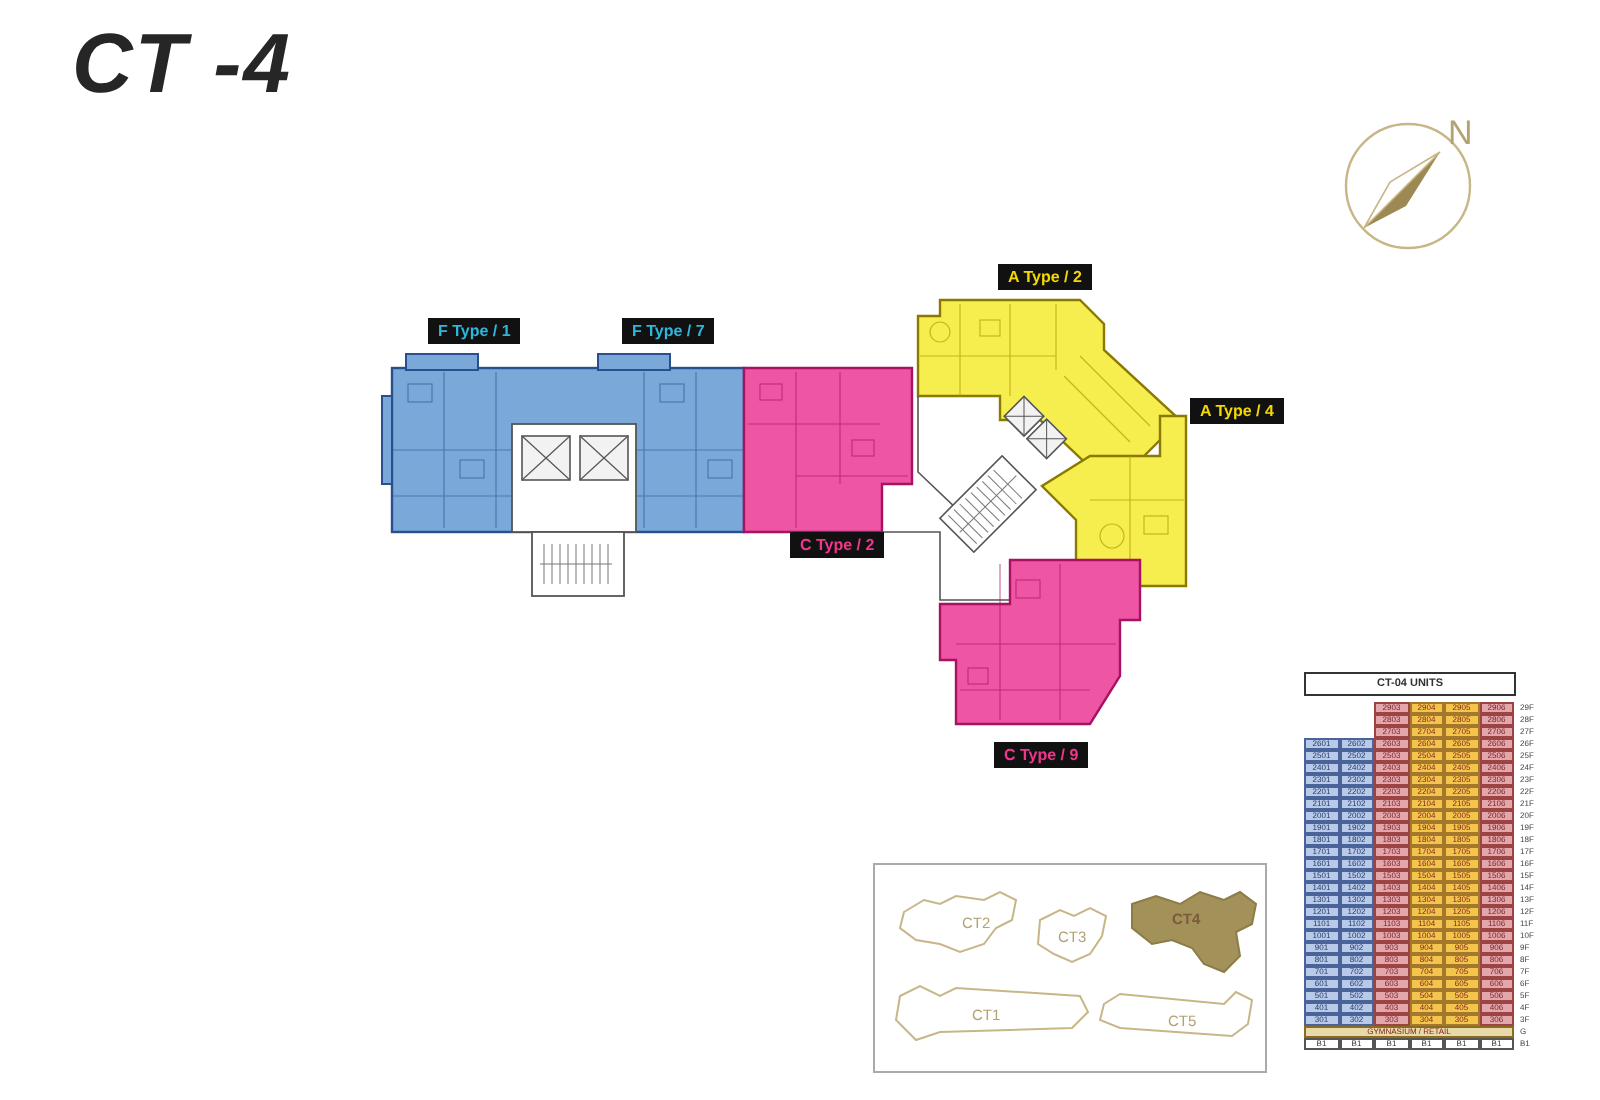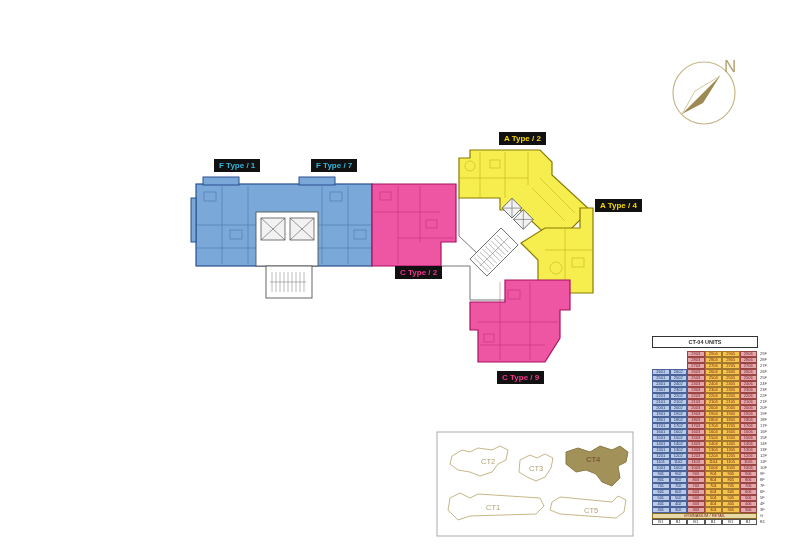--- a/index.html
+++ b/index.html
@@ -20,20 +20,21 @@
   .tcell.empty{border-color:transparent;background:transparent;}
   .tfloor{font-size:4px;line-height:6px;color:#444;margin-left:3px;white-space:nowrap;}
   .amenity-cell{box-sizing:border-box;width:105px;height:6px;border:1px solid #8a6b1f;
         font-size:4px;line-height:4px;text-align:center;overflow:hidden;}
 </style>
 </head>
 <body>
 
 <div id="page">
 
+  <div class="page-title">CT -4</div>
 
   <svg id="plan-svg" width="800" height="550" viewBox="0 0 800 550">
 
     <g>
       <circle cx="704" cy="93" r="31" fill="none" stroke="#c7b687" stroke-width="1.2"></circle>
       <polygon points="720,76 682,114 703,103" fill="#9c8a52"></polygon>
       <polygon points="720,76 682,114 695,91" fill="#ffffff" stroke="#c7b687" stroke-width="0.8"></polygon>
       <text x="724" y="72" font-size="17" fill="#b3a272" font-family="Liberation Sans, sans-serif">N</text>
     </g>
 

